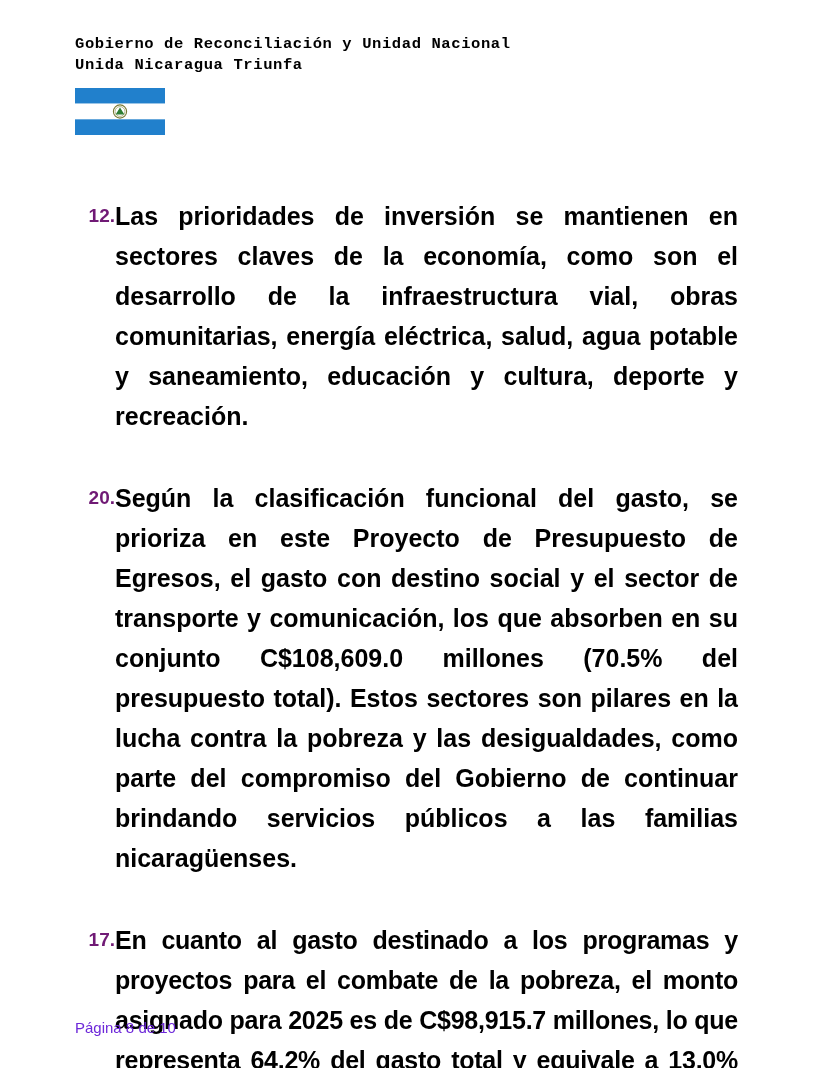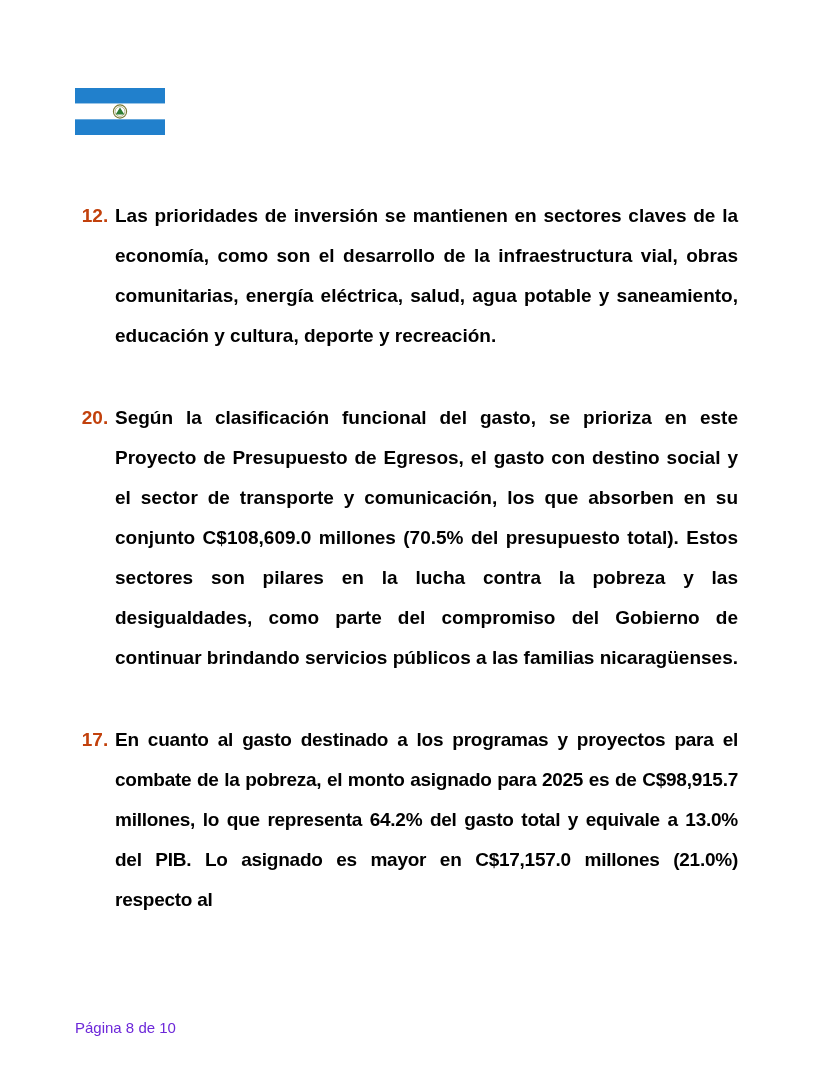--- a/index.html
+++ b/index.html
@@ -74,27 +74,27 @@
   .numbered-item:last-child {
     margin-bottom: 0;
   }
 
   .item-number {
     flex: 0 0 40px;
     width: 40px;
     font-size: 19px;
     font-weight: bold;
     line-height: 40px;
-    text-align: center;
-    color: #c2410c;
+    text-align: right;
+    color: #701a75;
   }
 
   .item-body {
     flex: 1 1 auto;
-    font-size: 19px;
+    font-size: 25px;
     font-weight: bold;
     line-height: 40px;
     text-align: justify;
     text-justify: inter-word;
     color: #000000;
     hyphens: none;
   }
 
   
   .item-body.dense {
@@ -114,20 +114,24 @@
     font-weight: normal;
     line-height: 20px;
     color: #6d28d9;
   }
 </style>
 </head>
 <body>
 
 <div class="page">
 
+  <div class="doc-header">
+    <div class="header-line">Gobierno de Reconciliación y Unidad Nacional</div>
+    <div class="header-line">Unida Nicaragua Triunfa</div>
+  </div>
 
   <div class="flag-wrap">
     <svg class="flag" viewBox="0 0 90 47" xmlns="http://www.w3.org/2000/svg">
       <rect x="0" y="0" width="90" height="15.67" fill="#2180cc"></rect>
       <rect x="0" y="15.67" width="90" height="15.66" fill="#ffffff"></rect>
       <rect x="0" y="31.33" width="90" height="15.67" fill="#2180cc"></rect>
       <g>
         <circle cx="45" cy="23.5" r="6.6" fill="#ffffff" stroke="#7a7a35" stroke-width="1.1"></circle>
         <circle cx="45" cy="23.5" r="4.9" fill="#ffffff" stroke="#8a8a45" stroke-width="0.6"></circle>
         <polygon points="45,19.4 49.4,26.6 40.6,26.6" fill="#2e7d32"></polygon>

